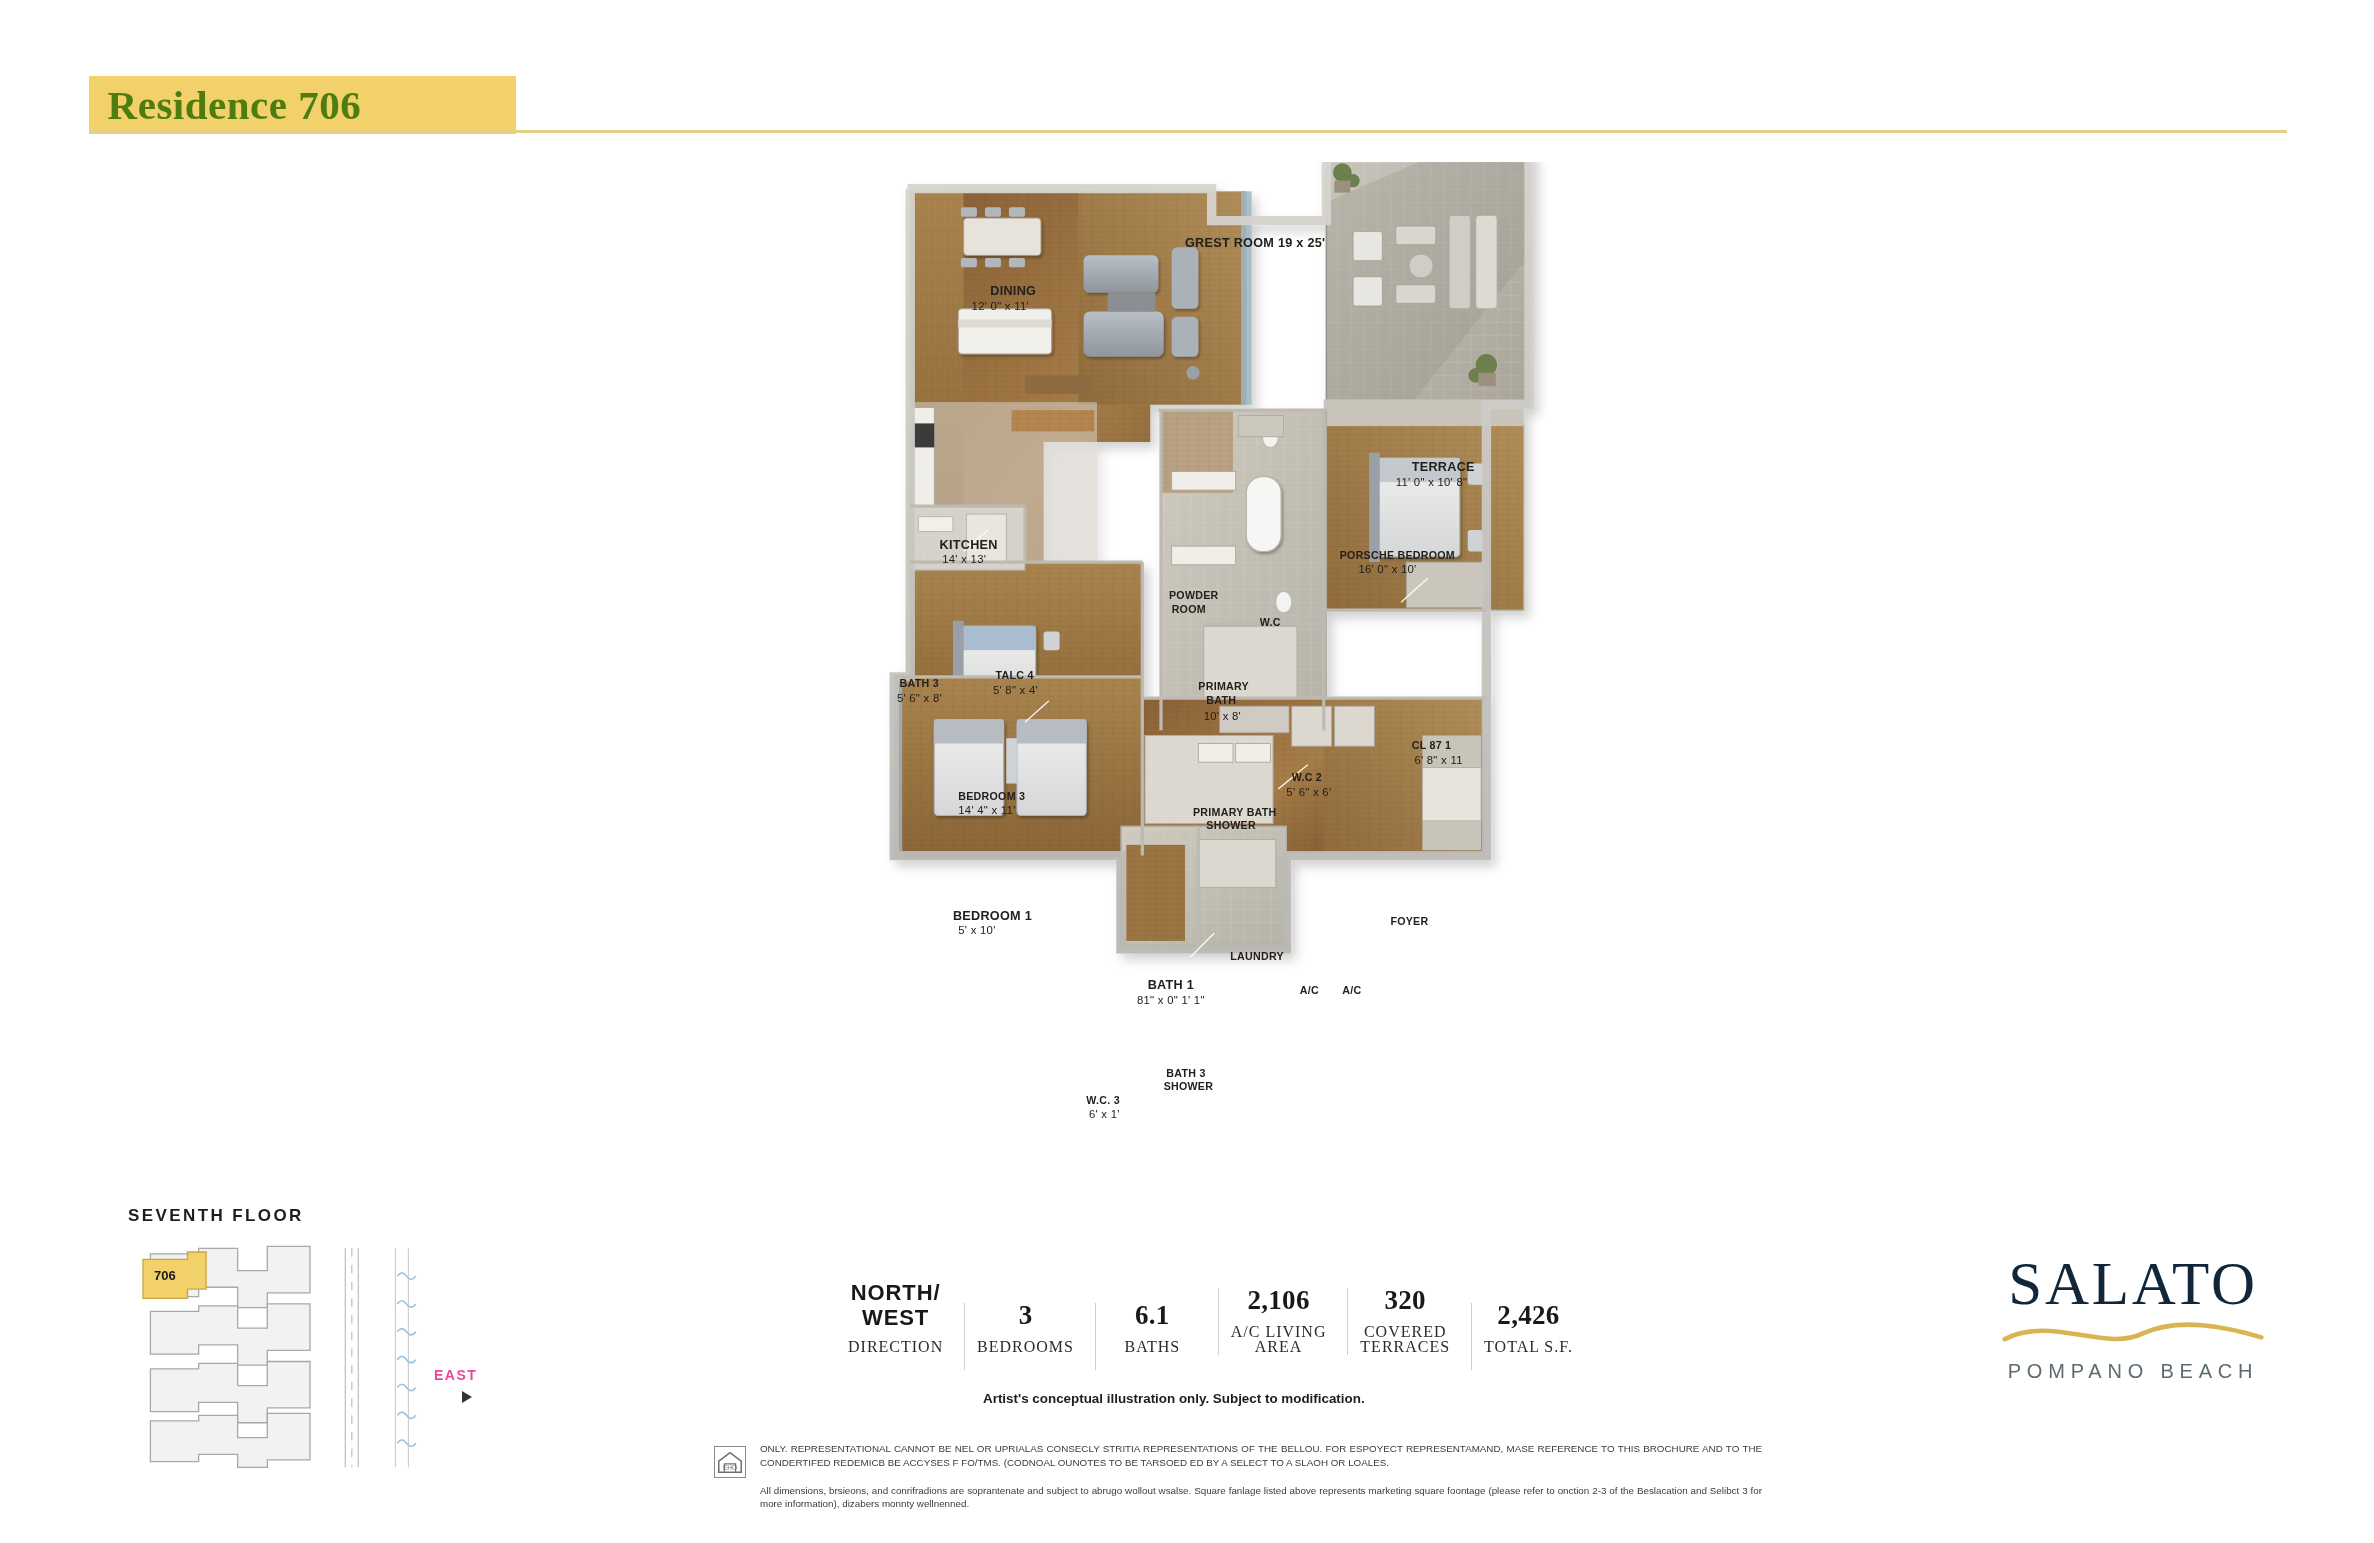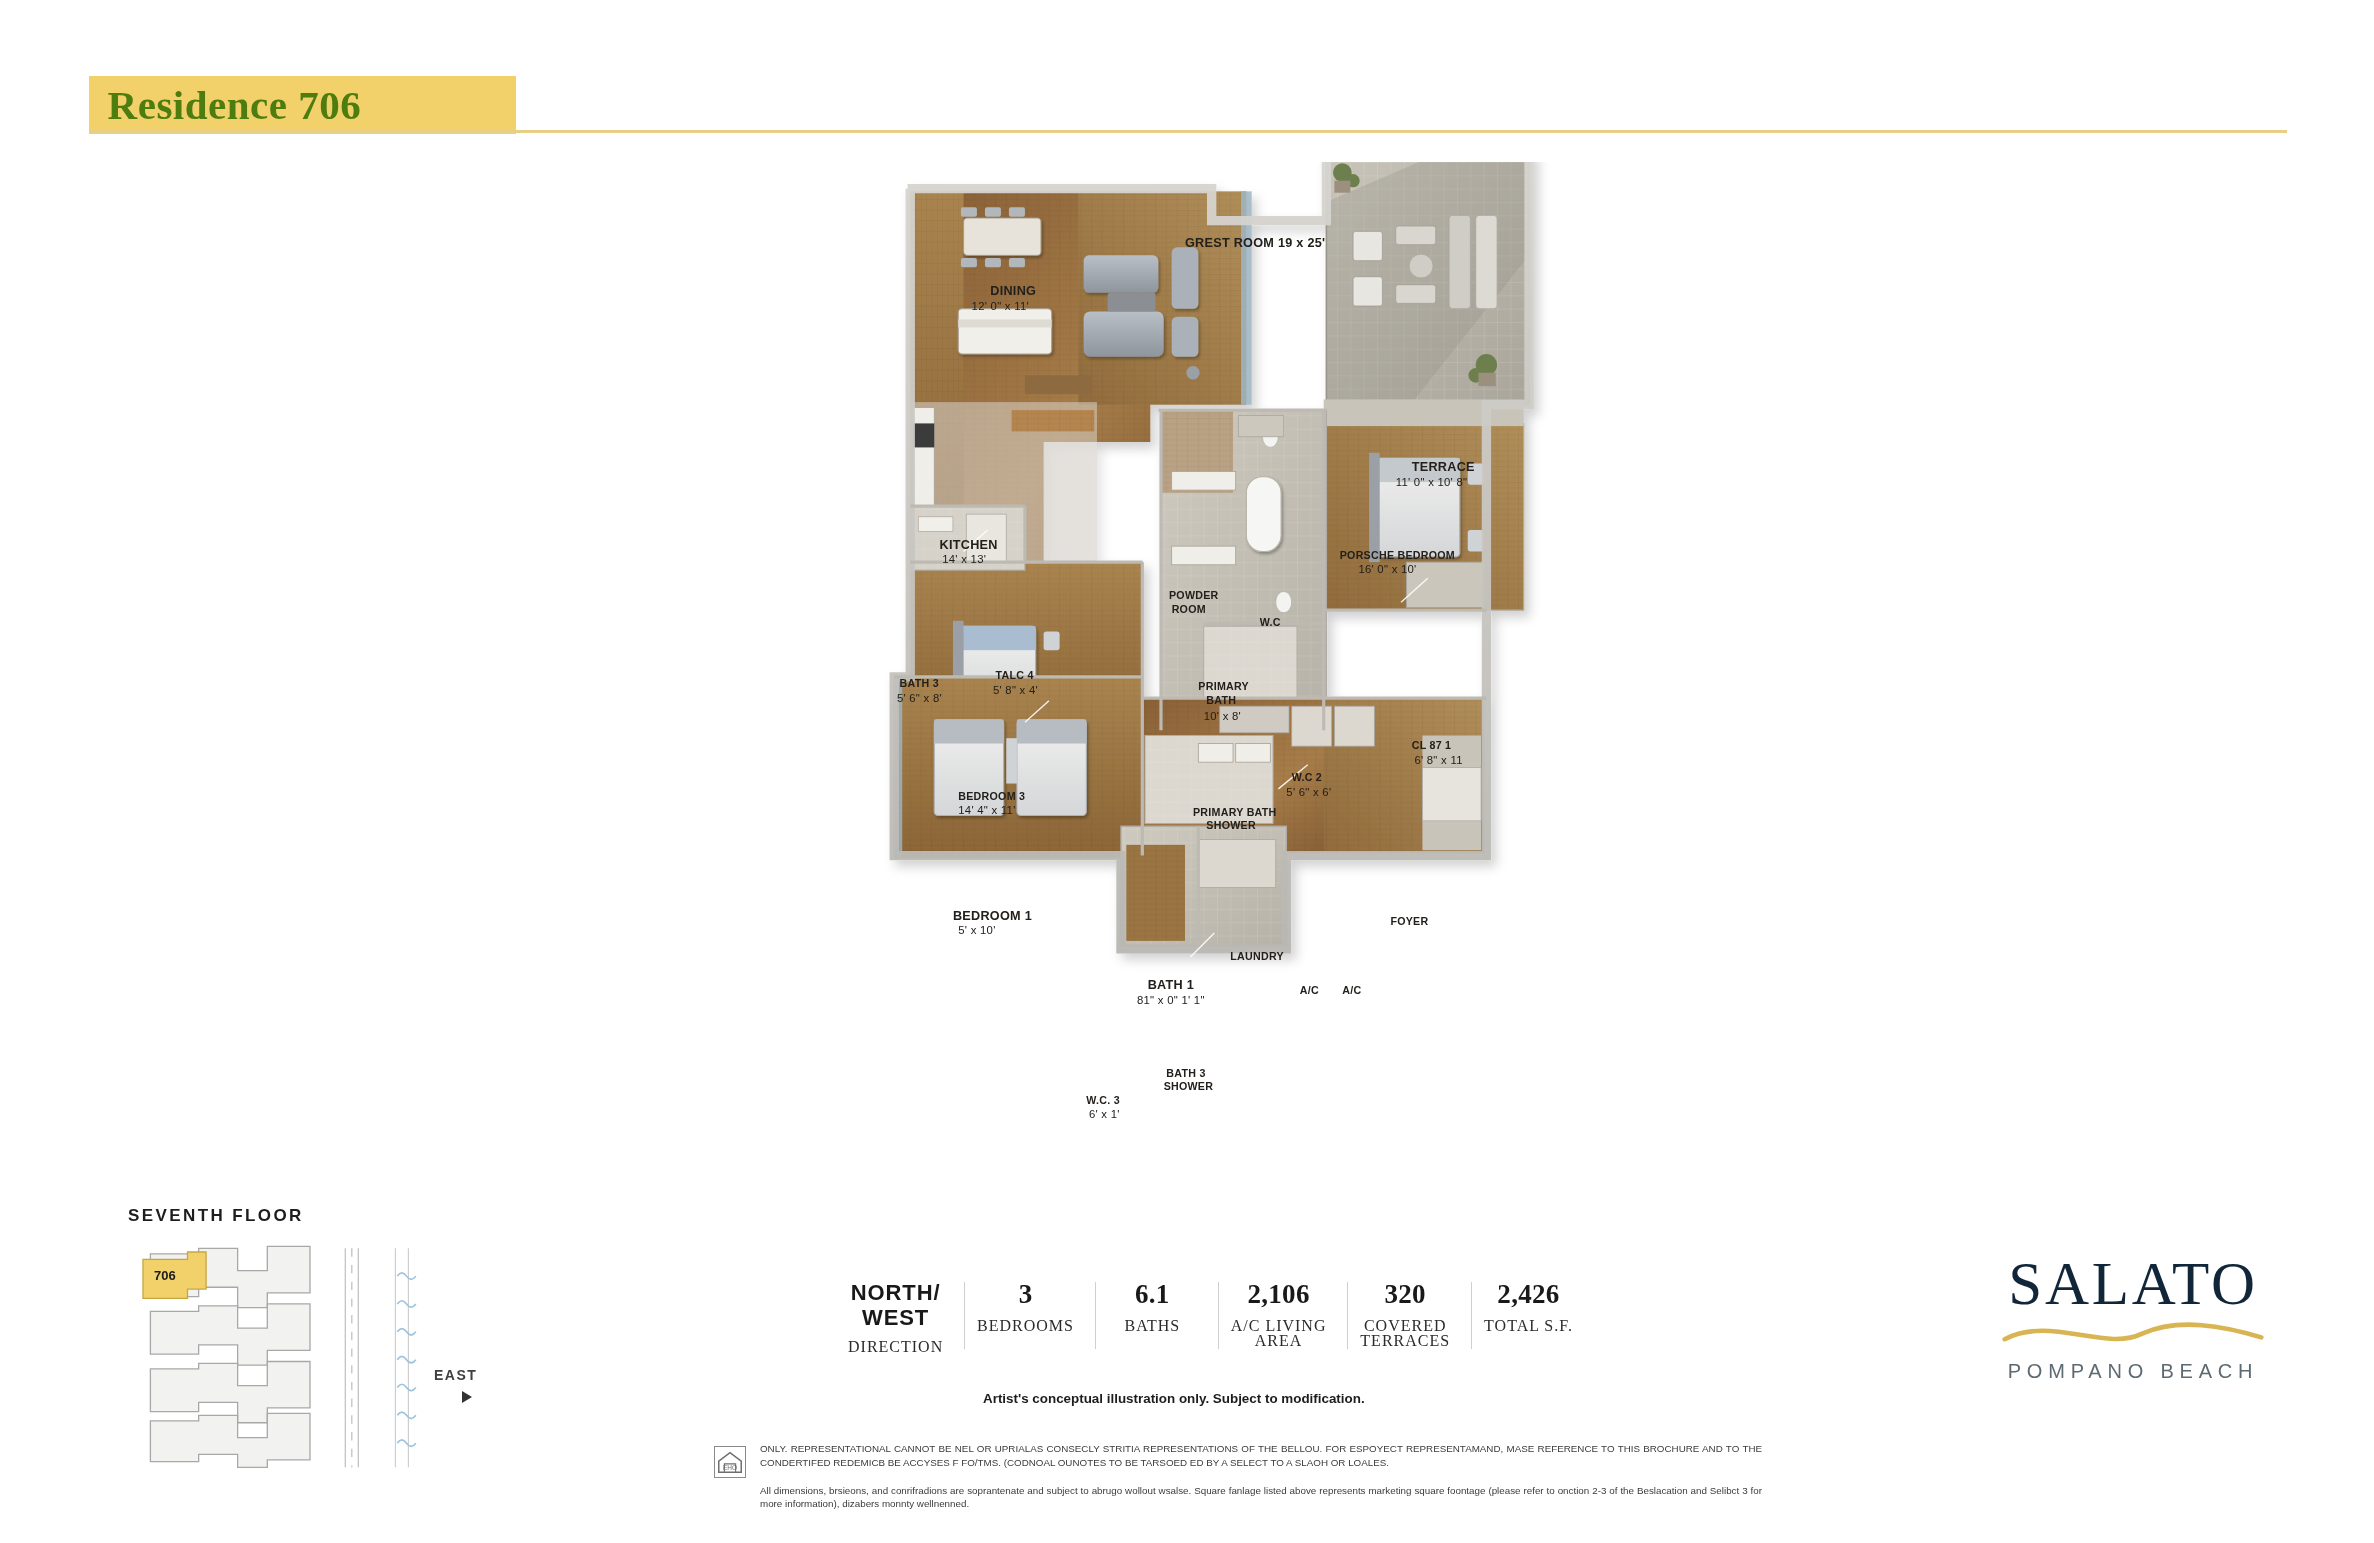--- a/index.html
+++ b/index.html
@@ -86,40 +86,40 @@
     color: #1d1d1d;
     margin-bottom: 13px;
   }
   #east-label {
     position: absolute;
     left: 434px;
     top: 1367px;
     font-size: 14px;
     font-weight: bold;
     letter-spacing: 1.5px;
-    color: #404040;
+    color: #ec4899;
   }
   #east-arrow {
     position: absolute;
     left: 462px;
     top: 1391px;
     width: 0; height: 0;
     border-left: 10.2px solid #333;
     border-top: 6.5px solid transparent;
     border-bottom: 6.5px solid transparent;
   }
 
   
   #specs {
     position: absolute;
     left: 835px;
     top: 1280px;
     width: 751px;
     display: flex;
-    align-items: flex-start;
+    align-items: flex-end;
     justify-content: space-between;
   }
   .spec {
     text-align: center;
     position: relative;
     padding: 0 13px;
     min-width: 89px;
   }
   .spec + .spec::before {
     content: "";

